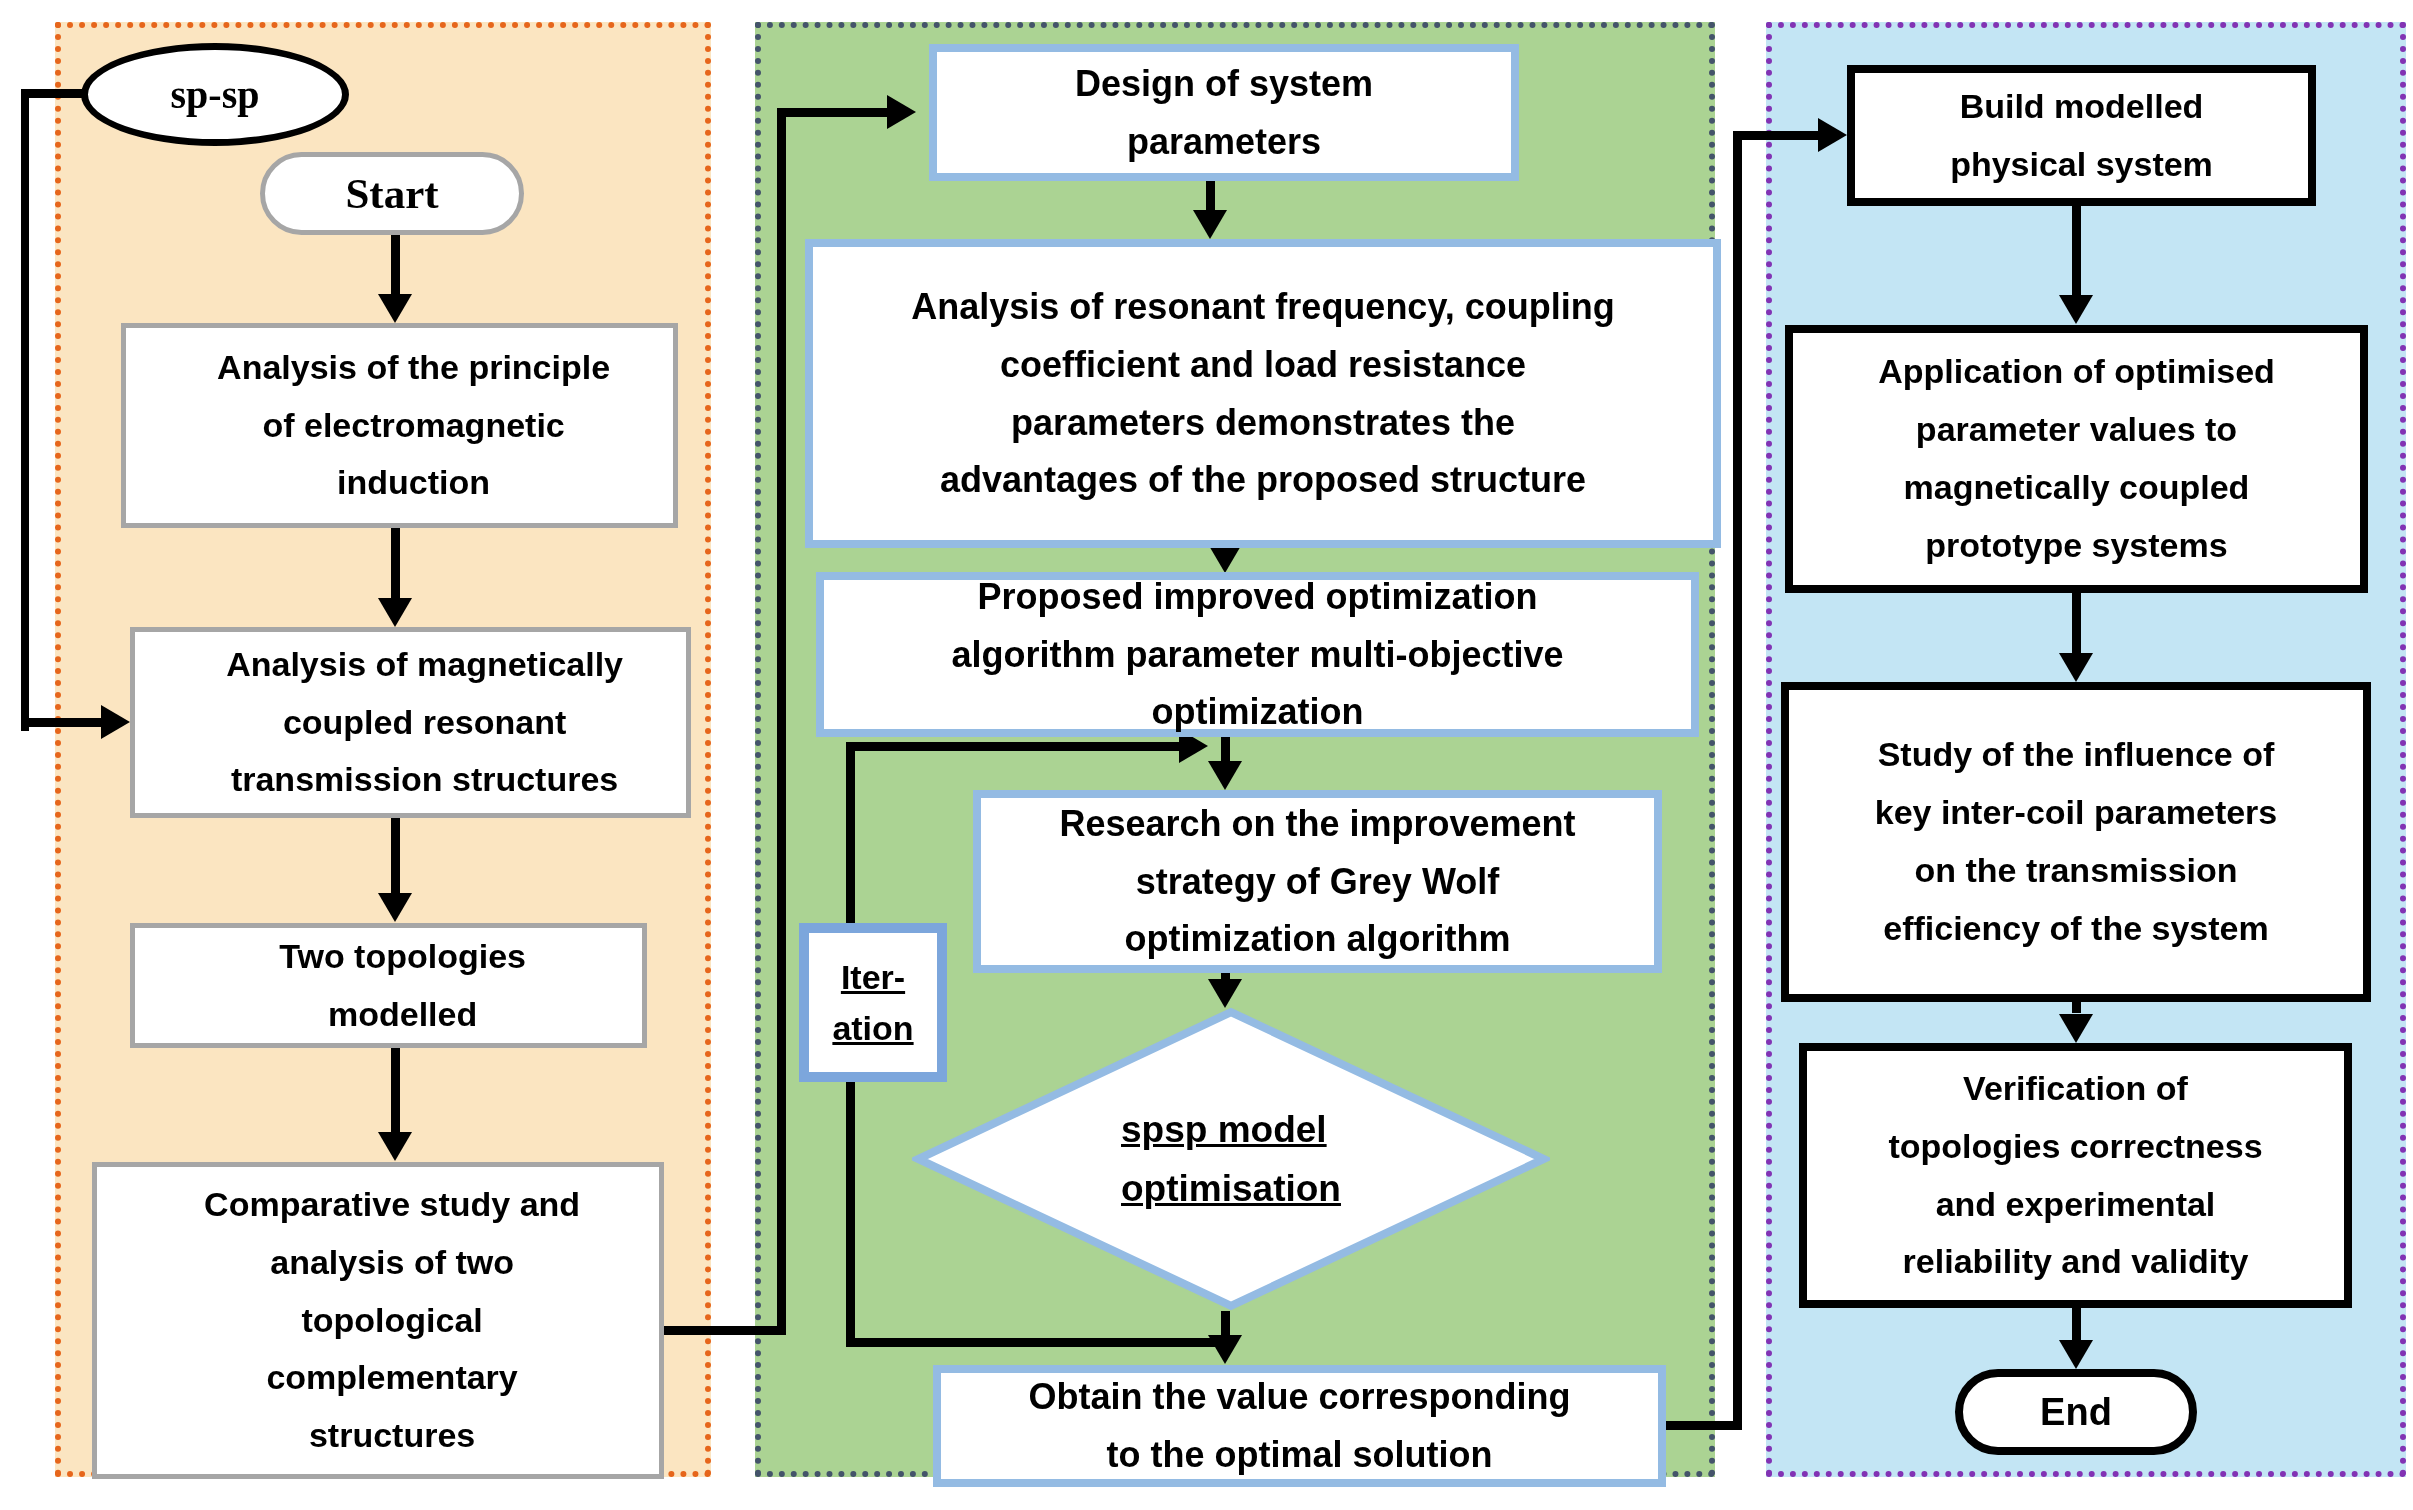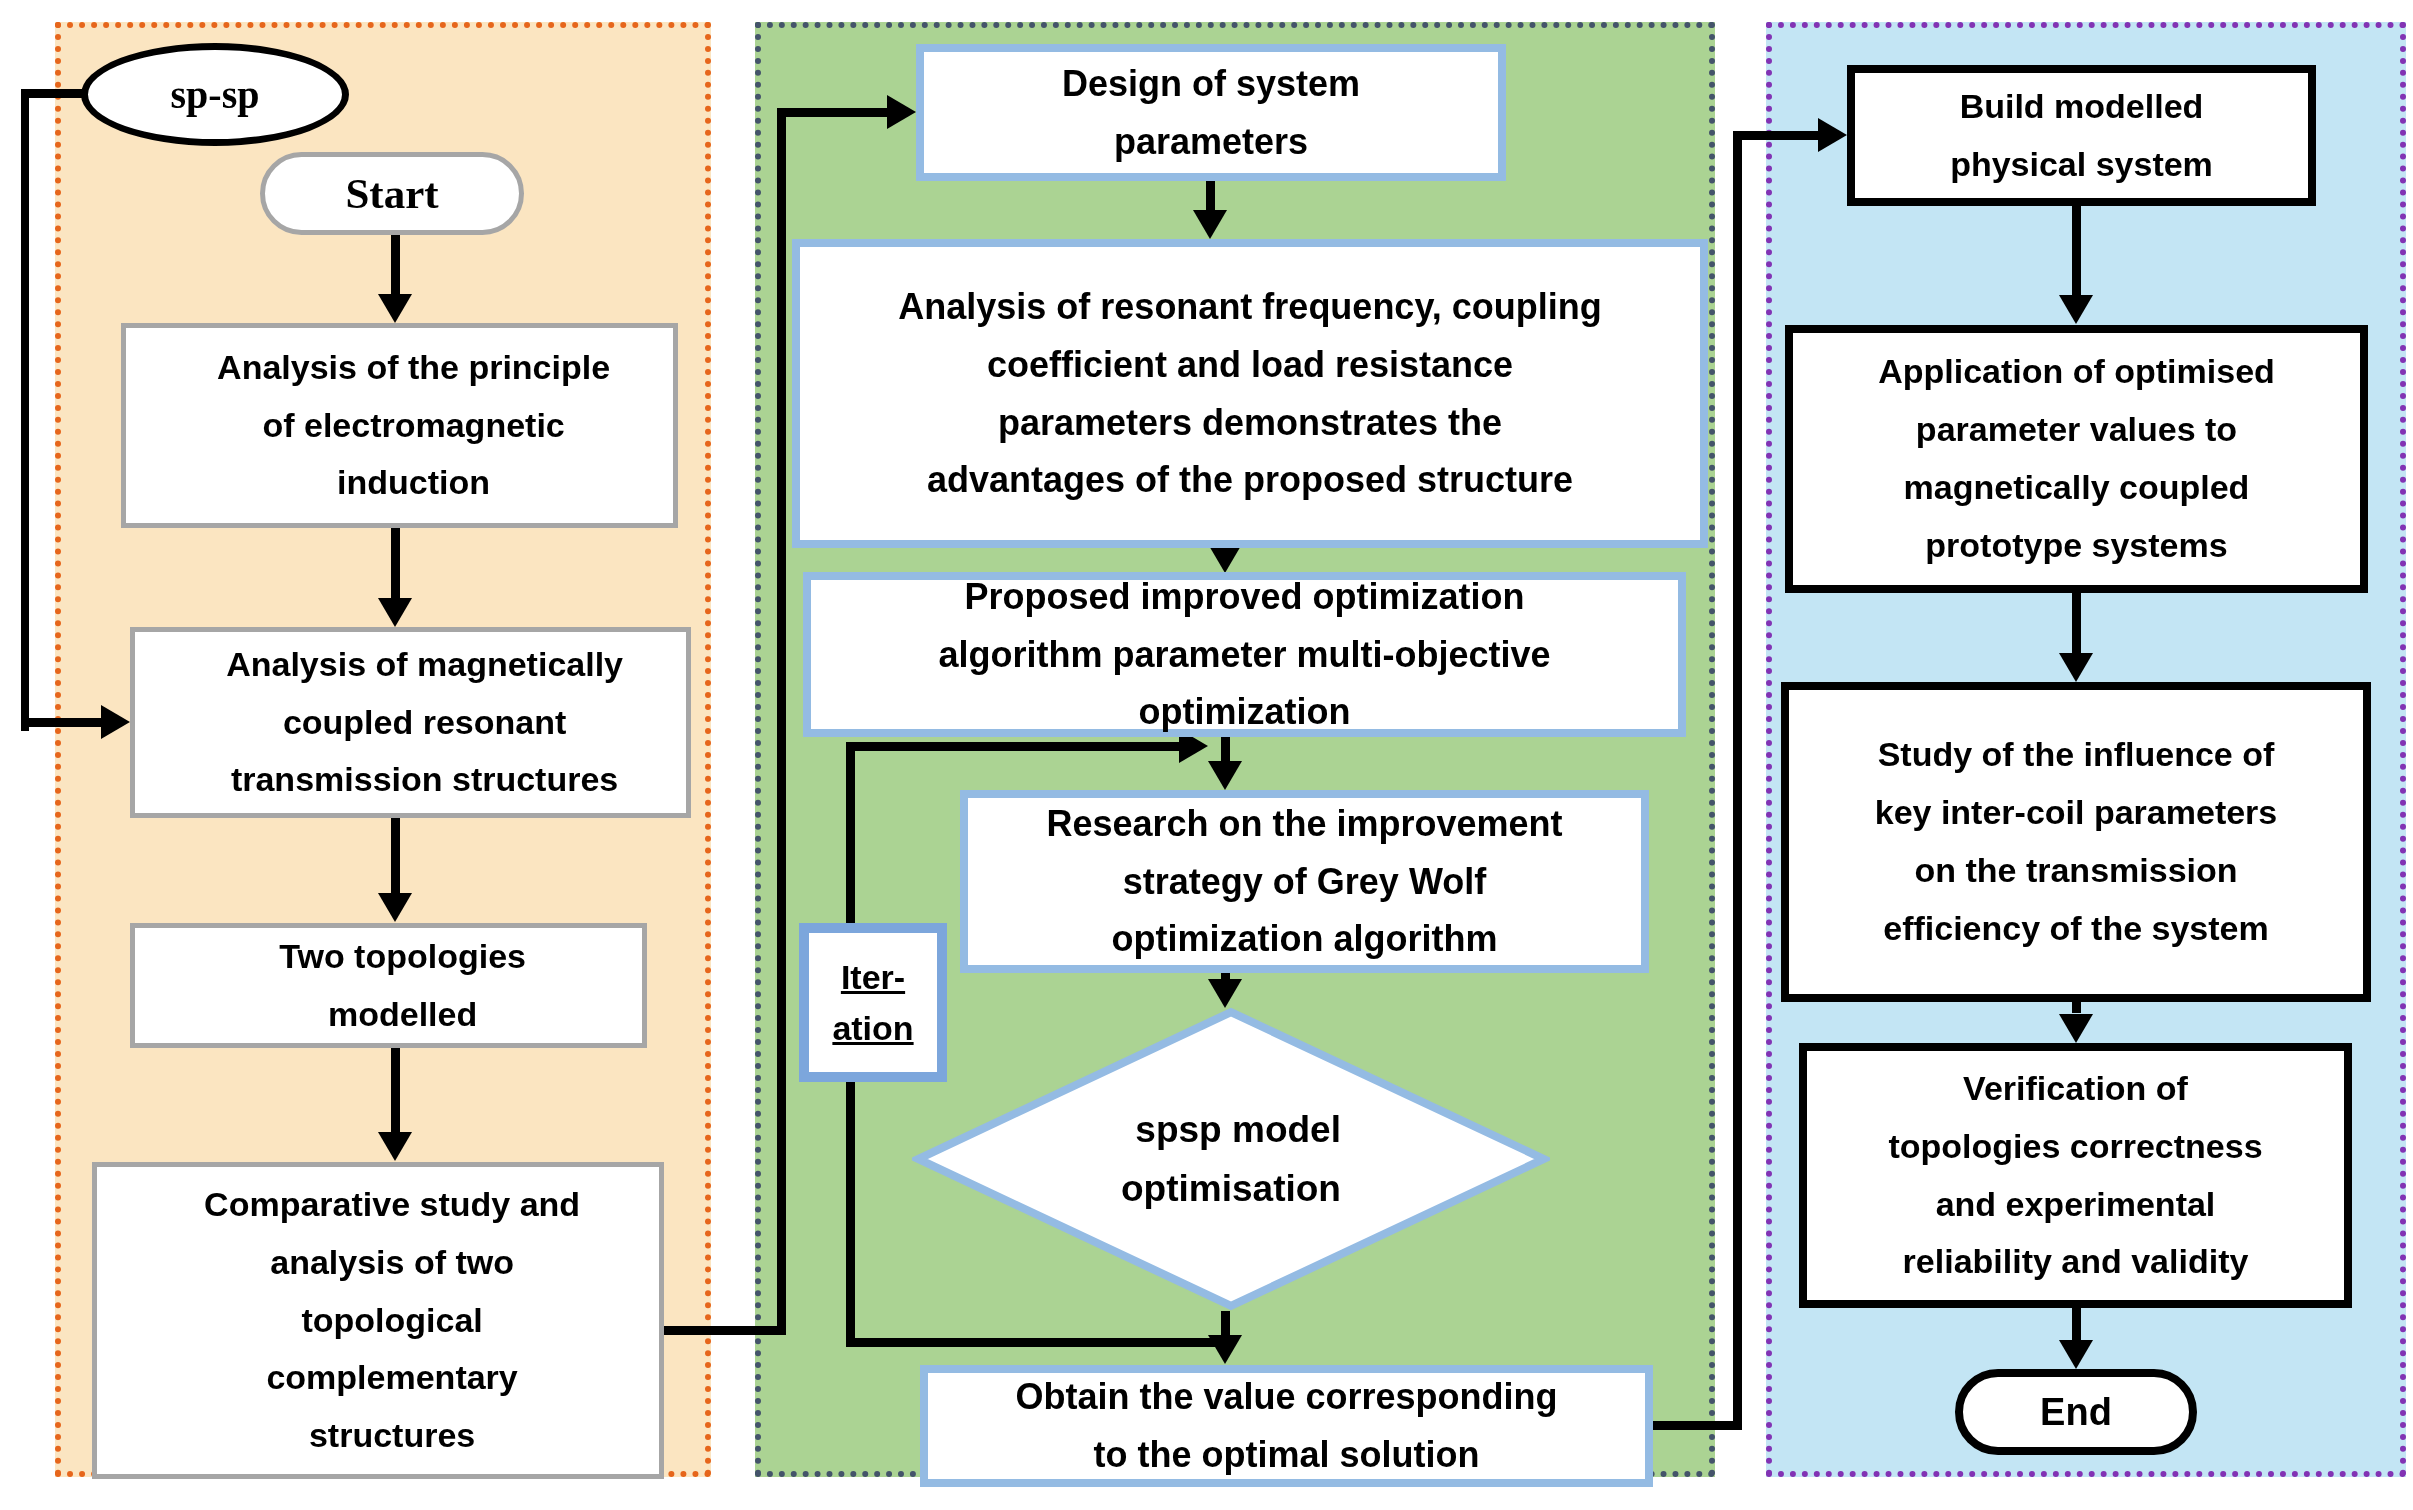--- a/index.html
+++ b/index.html
@@ -7,28 +7,28 @@
           font-family:"Liberation Sans",sans-serif;color:var(--text,#000);}
   .panel{position:absolute;box-sizing:border-box;border:6.6px dotted #000;}
   .panel.left  {background:var(--left_panel_bg);  border-color:var(--left_panel_border);}
   .panel.middle{background:var(--middle_panel_bg);border-color:var(--middle_panel_border);}
   .panel.right {background:var(--right_panel_bg); border-color:var(--right_panel_border);}
 
   .node{position:absolute;box-sizing:border-box;background:var(--shape_fill,#fff);
         display:flex;align-items:center;justify-content:center;text-align:center;
         white-space:pre-line;padding:0 8.8px;}
   .lbox{border:5.9px solid var(--left_box_border);font:700 34px/1.7 "Liberation Sans",sans-serif;padding-left:37px;}
-  .mbox{border:8px solid var(--middle_box_border);font:700 36px/1.6 "Liberation Sans",sans-serif;}
+  .mbox{border:8px solid var(--middle_box_border);font:700 36px/1.6 "Liberation Sans",sans-serif;margin-left:13px;}
   .rbox{border:8.8px solid var(--right_box_border);font:700 34px/1.7 "Liberation Sans",sans-serif;}
   .ellipse{border:7.3px solid #000;border-radius:50%;font:700 40px/1 "Liberation Serif",serif;}
   .pill-start{border:5.9px solid var(--left_box_border);border-radius:51px;font:700 43px/1 "Liberation Serif",serif;}
   .pill-end{border:8px solid var(--right_box_border);border-radius:51px;font:700 38px/1 "Liberation Sans",sans-serif;}
   .iter{border:10.3px solid var(--iteration_box_border);font:700 34px/1.5 "Liberation Sans",sans-serif;text-decoration:underline;}
-  .diamond-label{position:absolute;display:flex;align-items:center;justify-content:center;text-align:right;
-        white-space:pre-line;font:700 37px/1.6 "Liberation Sans",sans-serif;background:transparent;}
+  .diamond-label{position:absolute;display:flex;align-items:center;justify-content:center;text-align:left;
+        white-space:pre-line;font:700 37px/1.6 "Liberation Sans",sans-serif;background:transparent;text-decoration:underline;}
   .diamond-svg{position:absolute;}
   .diamond-svg polygon{fill:var(--shape_fill,#fff);stroke:var(--middle_box_border);stroke-width:11;}
 
   .vline,.hline{position:absolute;background:var(--connector,#000);}
   .vline{width:8.8px;}
   .hline{height:8.8px;}
   .ah-down{position:absolute;width:0;height:0;
            border-left:17.6px solid transparent;border-right:17.6px solid transparent;
            border-top:29px solid var(--connector,#000);}
   .ah-right{position:absolute;width:0;height:0;

